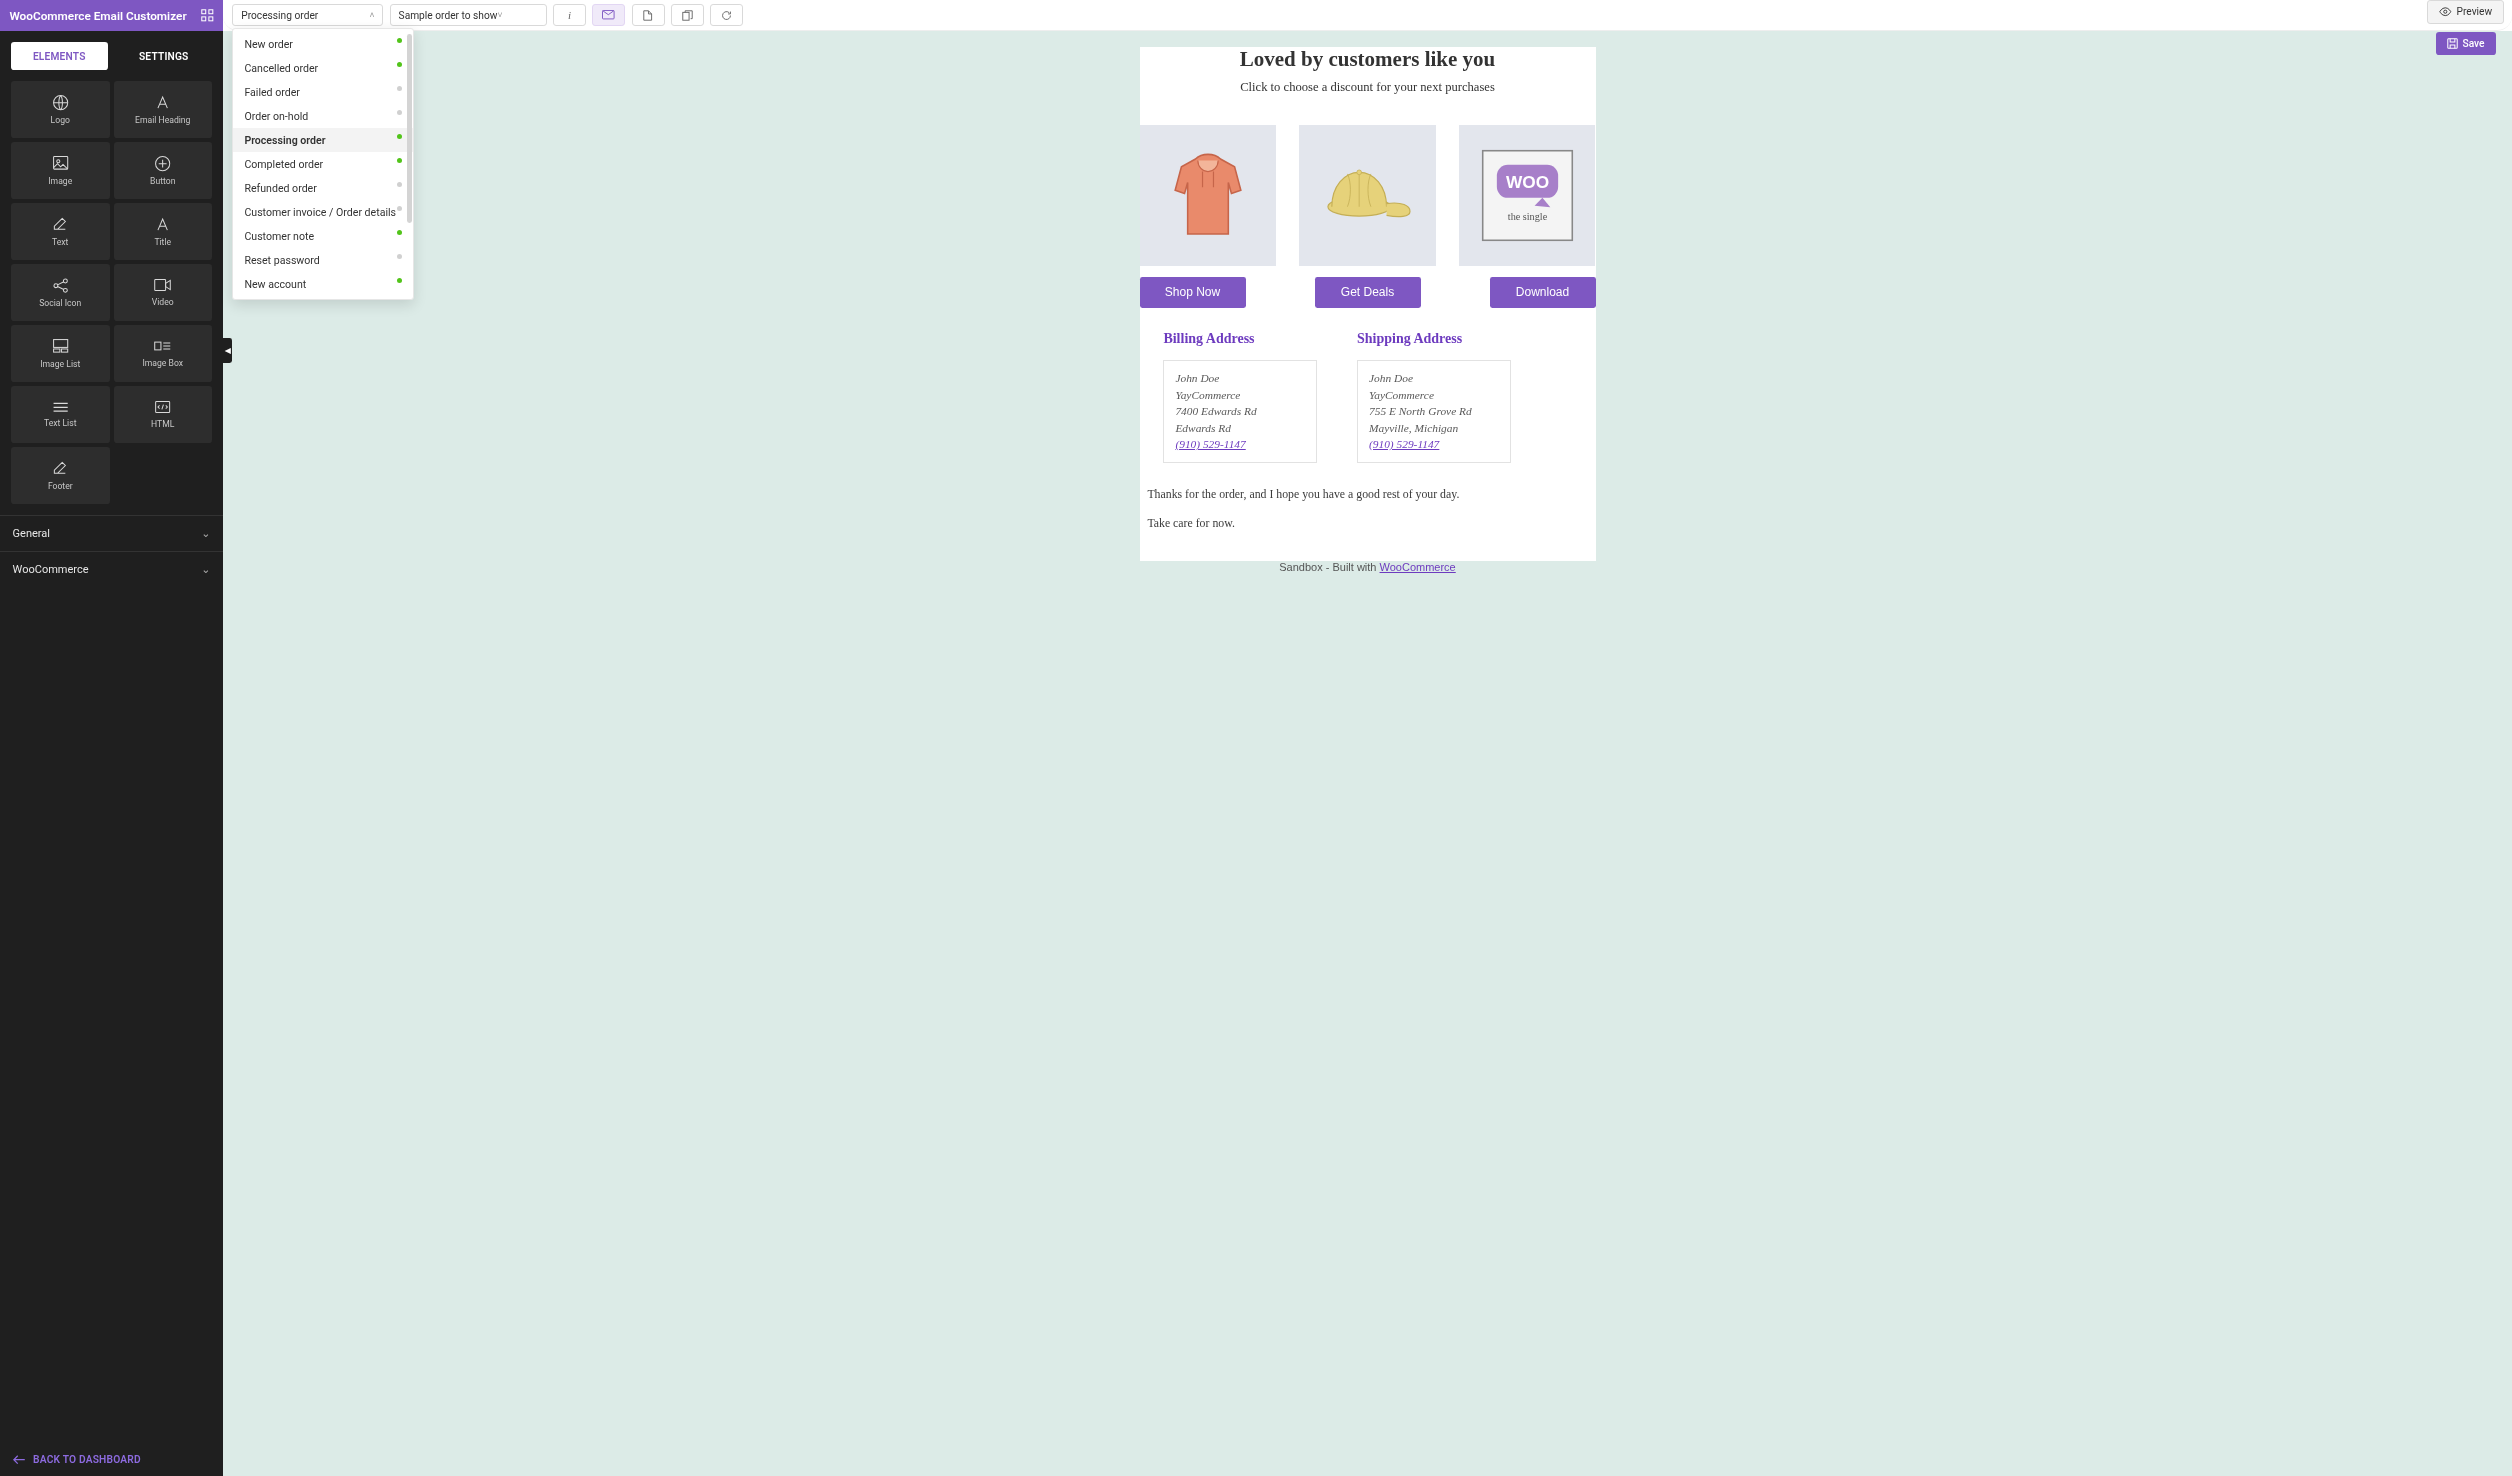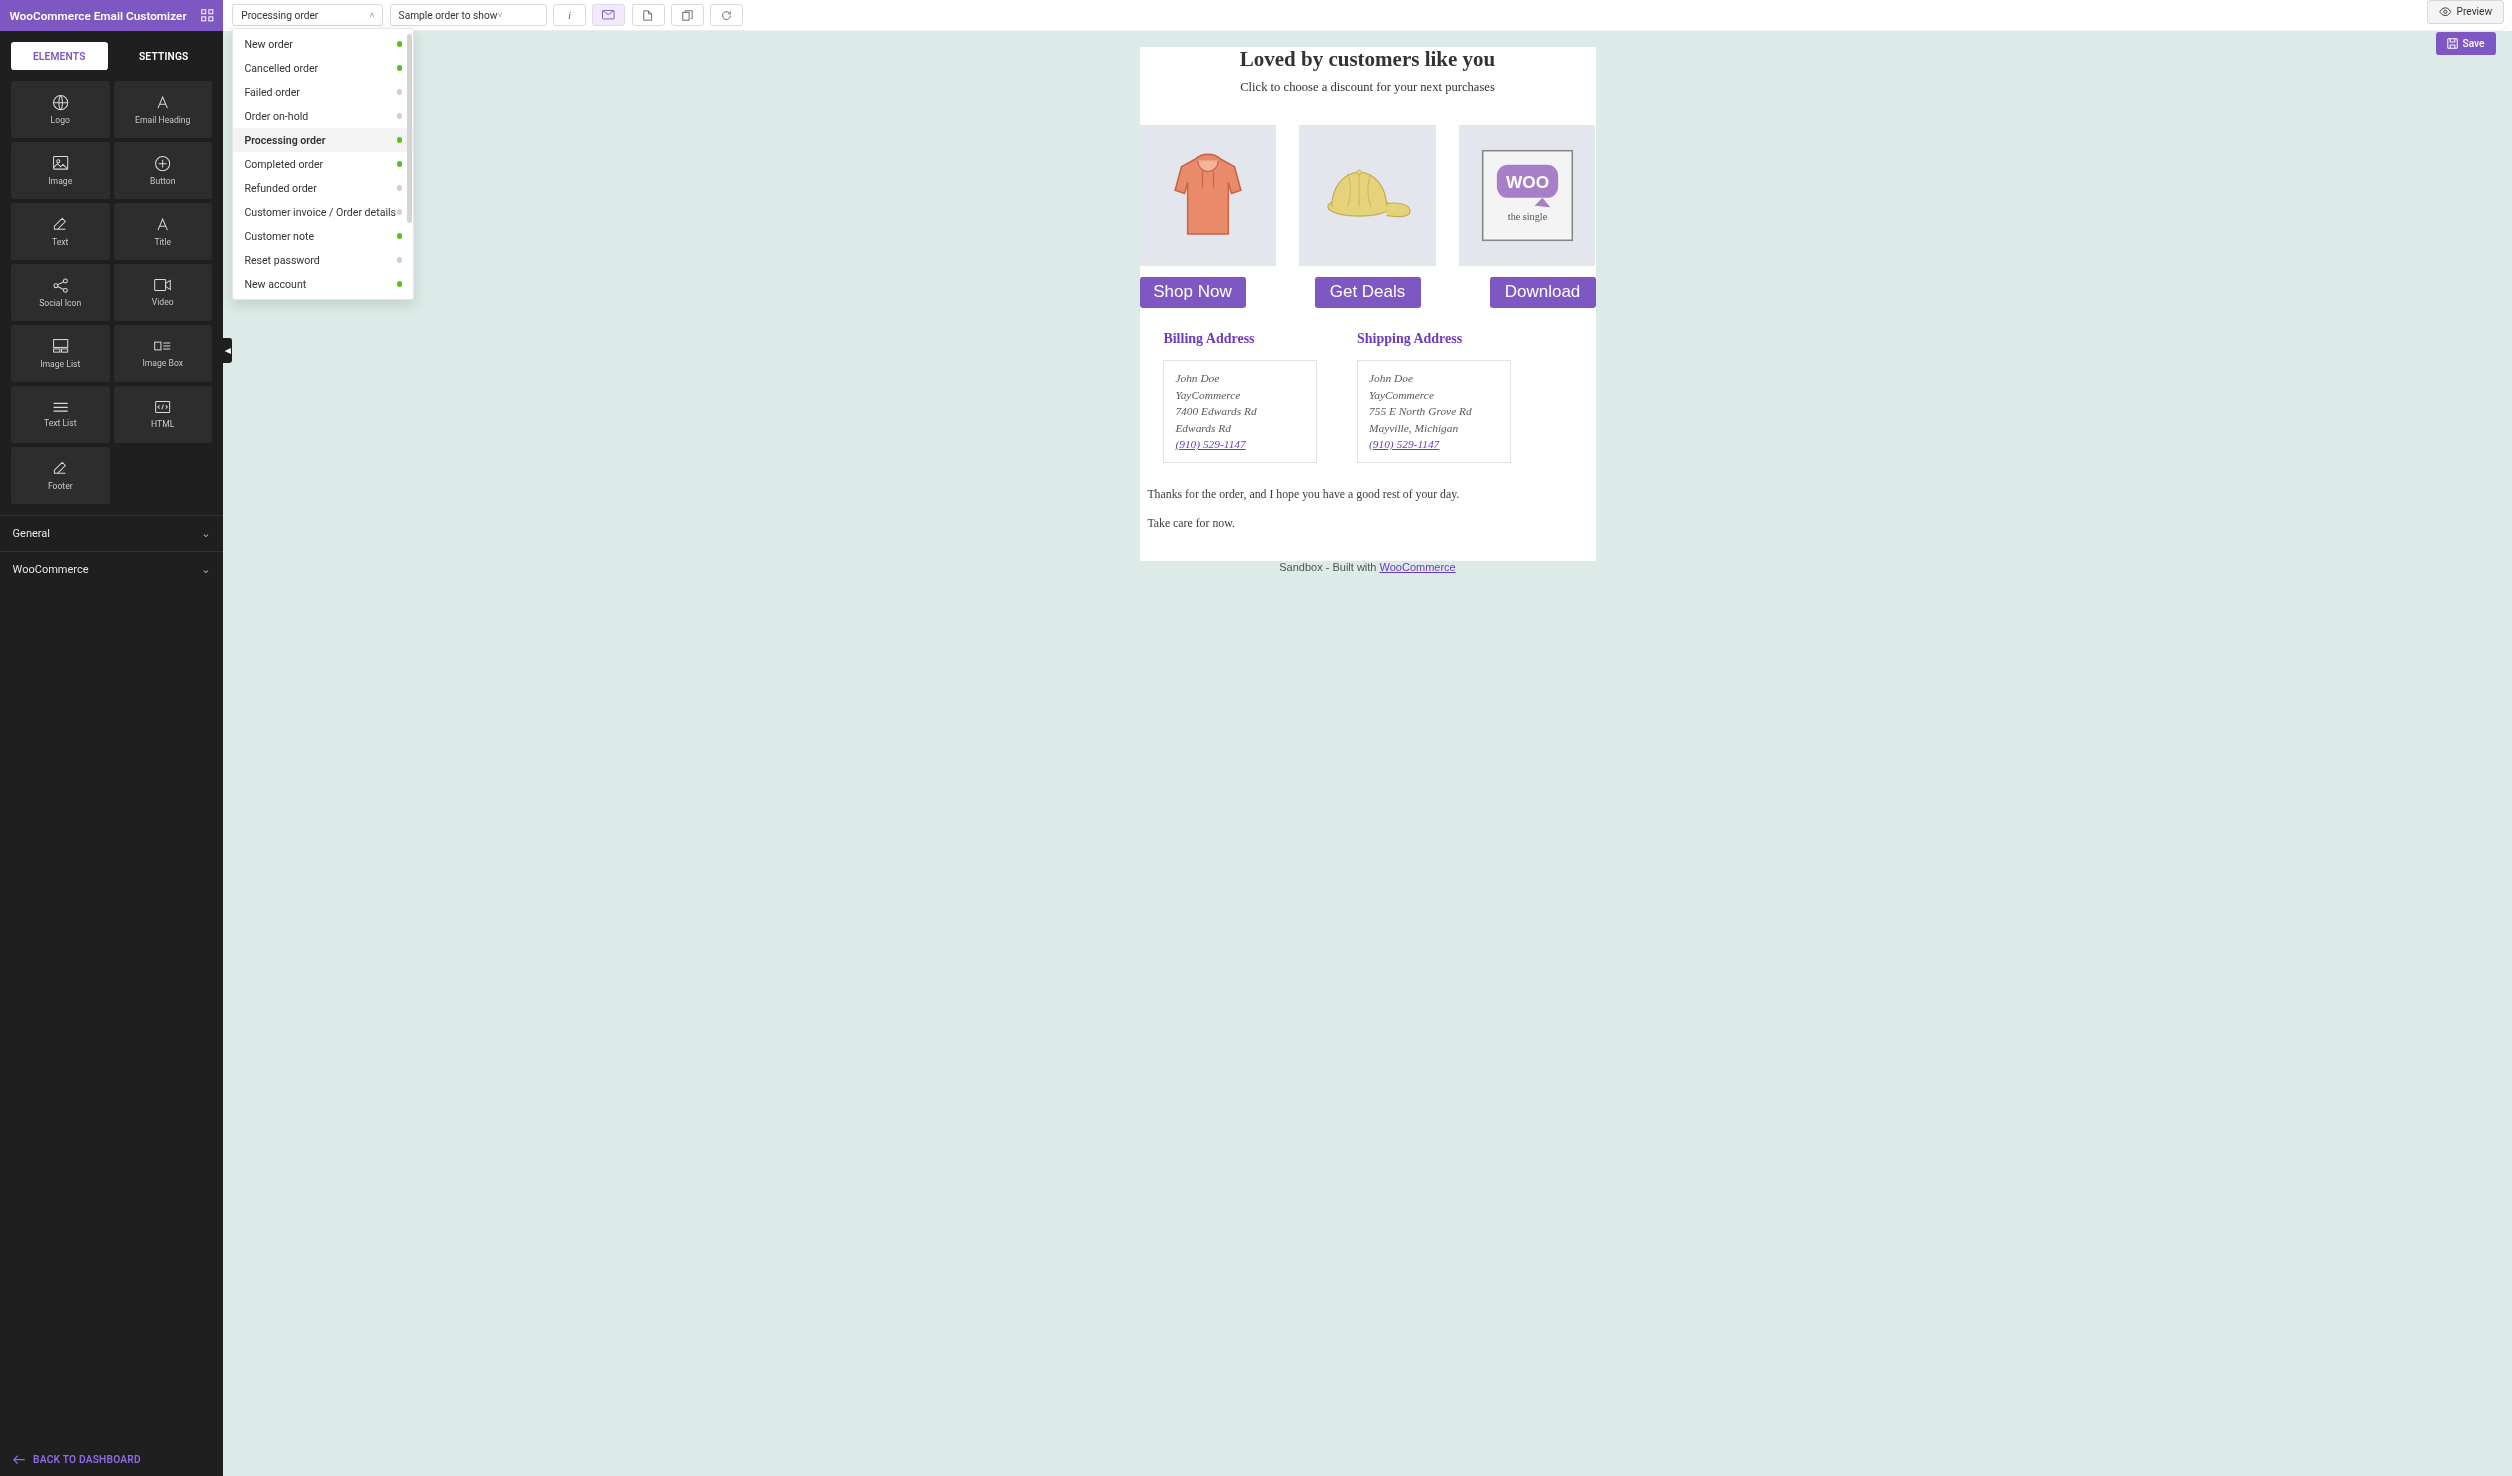--- a/index.html
+++ b/index.html
@@ -44,21 +44,21 @@
   .toolbtn.active-mail { background:#f0eaf9; color:#7e57c2; border-color:#e2d6f3; }
 
   .toolbar-right { margin-left:auto; display:flex; align-items:center; gap:7.9px;flex-direction:column; }
   .toggle { width:31px; height:17.3px; background:#7e57c2; border-radius:8.6px; position:relative; cursor:pointer; }
   .toggle .knob { position:absolute; right:1.6px; top:1.6px; width:14px; height:14px; background:#fff; border-radius:50%; }
   .btn-preview { height:23.6px; padding:0 11px; border:0.8px solid #d9d9d9; border-radius:3.1px; background:#f4f4f4; display:flex; align-items:center; gap:4.7px; color:#333; cursor:pointer; font-size:10.2px; }
   .btn-save { height:23.6px; padding:0 11px; border:none; border-radius:3.1px; background:#7e57c2; display:flex; align-items:center; gap:4.7px; color:#fff; cursor:pointer; font-size:10.2px; font-weight:500;}
 
   
   .dropdown { position:absolute; top:28px; left:9.4px; width:182px; background:#fff; border:0.8px solid #e6e6e6; border-radius:3.1px; box-shadow:0 4.7px 14px rgba(0,0,0,0.12); z-index:50; padding:3.1px 0; }
-  .dd-item { display:flex; align-items:center; justify-content:space-between; padding:5.5px 11px; font-size:10.6px; color:#333; cursor:pointer; }
+  .dd-item { display:flex; justify-content:space-between; padding:5.5px 11px; font-size:10.6px; color:#333; cursor:pointer; }
   .dd-item.sel { background:#f3f3f3; font-weight:600; }
   .dd-dot { width:5.5px; height:5.5px; border-radius:50%; }
   .dd-dot.green { background:#52c41a; }
   .dd-dot.gray { background:#d0d0d0; }
   .dd-scroll { position:absolute; right:1.6px; top:4.7px; width:4.7px; height:90%; }
   .dd-scroll .thumb { width:4.7px; height:78%; background:#d4d4d4; border-radius:2.4px; }
 
   
   .canvas-wrap { flex:1; overflow:auto; background:#dcebe7; padding:0 0 9.4px 0; }
   .email-body { width:456px; margin:0 auto; background:#fff; padding:0 0 7.9px 0; font-family: Georgia, "Times New Roman", serif; }
@@ -67,21 +67,21 @@
   .total-cell { padding:11px 12.6px; }
   .total-cell.l { width:62%; border-right:0.8px solid #e4e4e4; font-weight:700; color:#333; }
   .total-cell.r { color:#555; }
 
   .headline { text-align:center; font-size:21px; font-weight:700; color:#333; margin:15.7px 0 7.9px 0; }
   .subhead { text-align:center; font-size:12.6px; color:#333; margin-bottom:30px; }
 
   .cards-row { display:flex; justify-content:center; gap:23.6px; }
   .prod-card { width:141px; height:141px; background:#e3e6ed; display:flex; align-items:center; justify-content:center; }
   .buy-row { display:flex; justify-content:center; gap:69px; margin-top:11px; margin-bottom:23.6px;}
-  .buy-btn { width:120px; height:31px; background:#7e57c2; color:#fff; display:flex; align-items:center; justify-content:center; border-radius:2.4px; cursor:pointer; font-family:-apple-system,sans-serif; font-size:17px;}
+  .buy-btn { width:120px; height:31px; background:#7e57c2; color:#fff; display:flex; align-items:center; justify-content:center; border-radius:2.4px; cursor:pointer; font-family:-apple-system,sans-serif; font-size:12px;}
 
   .addr-row { display:flex; gap:23.6px; padding:0 7.9px 0 7.9px;}
   .addr-col { width:170px;padding-left:16px; }
   .addr-title { color:#6d3bbf; font-size:14px; font-weight:700; margin-bottom:12.6px; }
   .addr-box { border:0.8px solid #e2e2e2; padding:9.4px 11px; font-style:italic; color:#595959; font-size:11.4px; line-height:1.45; }
   .addr-phone { color:#6d3bbf; text-decoration:underline; }
 
   .thankline { color:#3b3b3b; font-size:11.8px; margin:23.6px 7.9px 14px 7.9px; }
   .careline { color:#3b3b3b; font-size:11.8px; margin:0 7.9px 22px 7.9px; }
 

